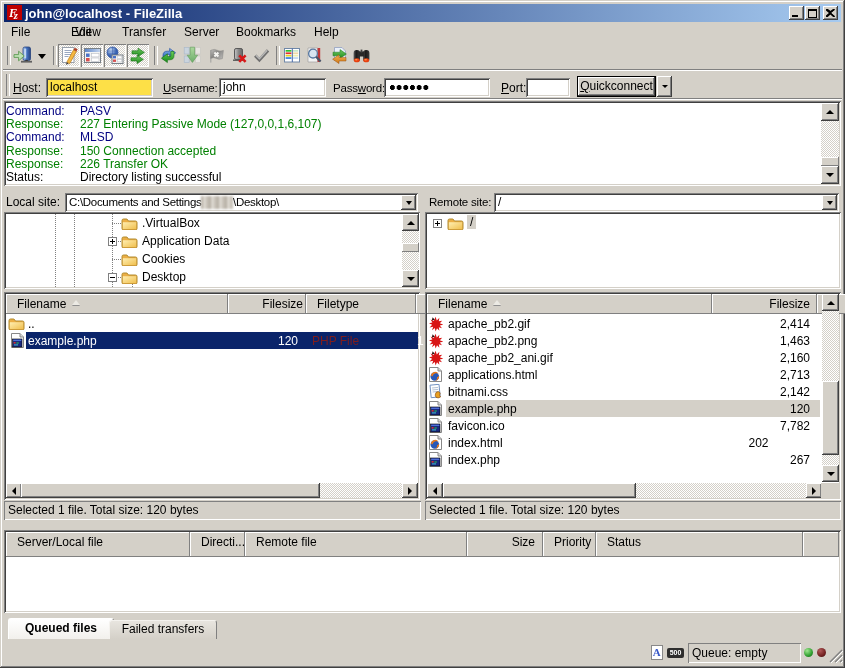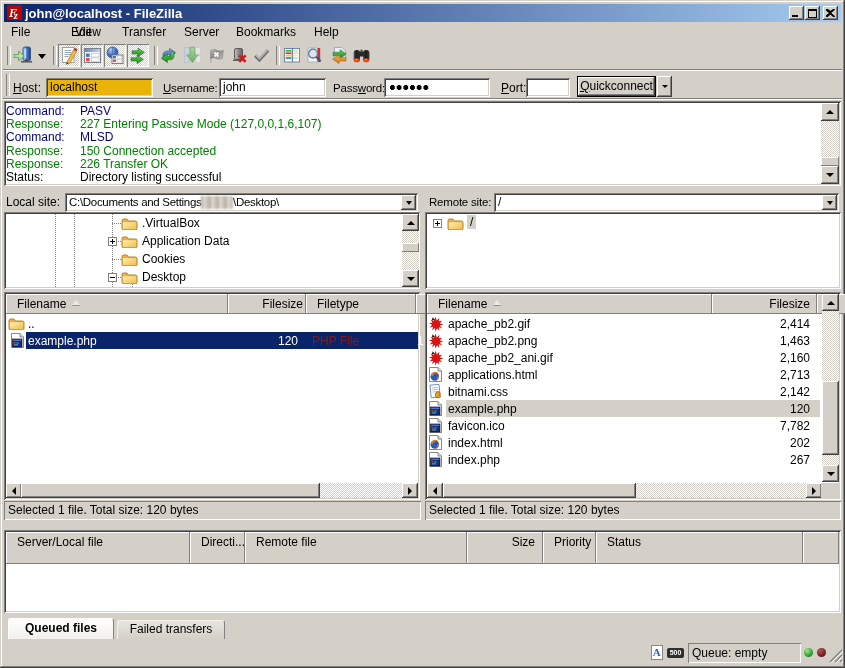--- a/index.html
+++ b/index.html
@@ -254,21 +254,21 @@
         </svg>
       </div>
     </div>
 
 <div class="abs" style="left:3px;top:69px;width:839px;height:1px;background:#808080;"></div>
 <div class="abs" style="left:3px;top:70px;width:839px;height:1px;background:#fff;"></div>
 <div class="abs" style="left:3px;top:98px;width:839px;height:1px;background:#808080;"></div>
 <div class="abs" style="left:3px;top:99px;width:839px;height:1px;background:#fff;"></div>
 <div class="vsep" style="left:6px;top:74px;height:22px;"></div>
 <div class="abs" style="left:13px;top:81px;"><u>H</u>ost:</div>
-<div class="abs sunken" style="left:46px;top:78px;width:107px;height:19px;background:#eab308;">
+<div class="abs sunken" style="left:46px;top:78px;width:107px;height:19px;background:#fde047;">
       <span style="position:absolute;left:4px;top:2px;">localhost</span>
     </div>
 <div class="abs" style="left:163px;top:82px;font-size:11.5px;letter-spacing:-0.2px;"><u>U</u>sername:</div>
 <div class="abs sunken" style="left:219px;top:78px;width:107px;height:19px;background:#fff;">
       <span style="position:absolute;left:4px;top:2px;">john</span>
     </div>
 <div class="abs" style="left:333px;top:82px;font-size:11.5px;letter-spacing:-0.2px;">Pass<u>w</u>ord:</div>
 <div class="abs sunken" style="left:384px;top:78px;width:106px;height:19px;background:#fff;">
   <span style="position:absolute;left:6px;top:7px;width:40px;height:5px;background:radial-gradient(circle 2.5px at 2.5px 2.5px,#000 2.4px,transparent 2.5px);background-size:6.7px 5px;background-repeat:repeat-x;"></span>
 </div>
@@ -559,21 +559,21 @@
       <div class="abs" style="left:1px;top:120px;">
         <svg width="14" height="15" viewBox="0 0 14 15" style="display:block">
           <path d="M1.5 .5 h8.5 l3.5 3.5 v10.5 h-12 z" fill="#fff" stroke="#888"></path>
           <path d="M10 .5 v3.5 h3.5" fill="#d8d8d8" stroke="#888"></path>
           <circle cx="6.8" cy="9.5" r="4.3" fill="#2858B8"></circle>
           <path d="M3 8 a4.3 4.3 0 0 1 7.5-1.5 a5 5 0 0 0-3-0.2 a4.5 4.5 0 0 0-3 3 l-1-0.1 z" fill="#E87818"></path>
           <path d="M6.8 13.8 a4.3 4.3 0 0 0 4.2-5.3 c-.5 1.2-1.2 1.6-2 1.7 .6 1.6-.6 3.2-2.2 3.6z" fill="#E87818"></path>
         </svg>
       </div>
       <div class="abs" style="left:21px;top:121px;">index.html</div>
-      <div class="abs" style="left:280px;top:121px;width:103px;text-align:right;">202</div>
+      <div class="abs" style="left:280px;top:121px;width:103px;text-align:center;">202</div>
       <div class="abs" style="left:1px;top:137px;">
         <svg width="14" height="15" viewBox="0 0 14 15" style="display:block">
           <path d="M1.5 .5 h8.5 l3.5 3.5 v10.5 h-12 z" fill="#fff" stroke="#888"></path>
           <path d="M10 .5 v3.5 h3.5" fill="#d8d8d8" stroke="#888"></path>
           <rect x="2.5" y="6" width="9.5" height="8" fill="#1a2a80" stroke="#000" stroke-width=".6"></rect>
           <rect x="3.2" y="6.6" width="8.1" height="1.4" fill="#5070d8"></rect>
           <rect x="3.6" y="9" width="2" height="1.6" fill="#d03030"></rect>
           <rect x="6.4" y="9.4" width="2.4" height="1.2" fill="#30b050"></rect>
           <rect x="4" y="11.4" width="4" height="1" fill="#40c0d0"></rect>
         </svg>
@@ -600,33 +600,33 @@
       <div class="abs raised ctr" style="left:379px;top:0;width:16px;height:15px;">
         <div class="arrow-r"></div>
       </div>
     </div>
     <div class="abs" style="left:821px;top:483px;width:18px;height:16px;background:#D4D0C8;"></div>
 <div class="abs sunken1" style="left:425px;top:501px;width:416px;height:19px;">
       <span style="position:absolute;left:4px;top:2px;">Selected 1 file. Total size: 120 bytes</span>
     </div>
 
 <div class="abs sunken" style="left:4px;top:530px;width:837px;height:83px;background:#fff;"></div>
-<div id="qhdr" class="abs" style="left:6px;top:532px;width:833px;height:32px;">
+<div id="qhdr" class="abs" style="left:6px;top:532px;width:833px;height:25px;">
       <div class="hdrcell" style="left:0;width:184px;">Server/Local file</div>
       <div class="hdrcell" style="left:184px;width:55px;">Directi...</div>
       <div class="hdrcell" style="left:239px;width:222px;">Remote file</div>
       <div class="hdrcell" style="left:461px;width:76px;text-align:right;padding-right:8px;">Size</div>
       <div class="hdrcell" style="left:537px;width:53px;">Priority</div>
       <div class="hdrcell" style="left:590px;width:207px;">Status</div>
       <div class="hdrcell" style="left:797px;width:36px;"></div>
     </div>
 
 <div id="tabs" class="abs" style="left:0;top:617px;width:845px;height:22px;">
       <div class="abs" style="left:8px;top:1px;width:106px;height:21px;background:linear-gradient(#FFFFFF,#F2F0EC);border:1px solid #808080;border-bottom:none;border-top-color:#fff;border-left-color:#fff;border-radius:3px 3px 0 0;box-sizing:border-box;text-align:center;line-height:19px;font-weight:bold;">Queued files</div>
-      <div class="abs" style="left:117px;top:3px;width:108px;height:19px;background:linear-gradient(#E8E5DF,#D4D0C8);border:1px solid #808080;border-bottom:none;border-top-color:#F4F2EE;border-left-color:#F4F2EE;border-radius:3px 3px 0 0;box-sizing:border-box;text-align:center;line-height:17px;">Failed transfers</div>
+      <div class="abs" style="left:109px;top:3px;width:108px;height:19px;background:linear-gradient(#E8E5DF,#D4D0C8);border:1px solid #808080;border-bottom:none;border-top-color:#F4F2EE;border-left-color:#F4F2EE;border-radius:3px 3px 0 0;box-sizing:border-box;text-align:center;line-height:17px;">Failed transfers</div>
     </div>
 
 <div id="sbar" class="abs" style="left:0;top:640px;width:845px;height:25px;">
       <div class="abs" style="left:651px;top:5px;">
         <svg width="12" height="15" viewBox="0 0 12 15" style="display:block">
           <rect x="0.5" y="0.5" width="11" height="14" fill="#fff" stroke="#888"></rect>
           <text x="5.8" y="11" font-size="11" font-weight="bold" fill="#3858C8" text-anchor="middle" font-family="Liberation Serif">A</text>
         </svg>
       </div>
       <div class="abs" style="left:667px;top:8px;width:17px;height:10px;background:#2E2E2E;border-radius:2px;color:#fff;font-size:7px;font-weight:bold;text-align:center;line-height:10px;letter-spacing:0;">500</div>

